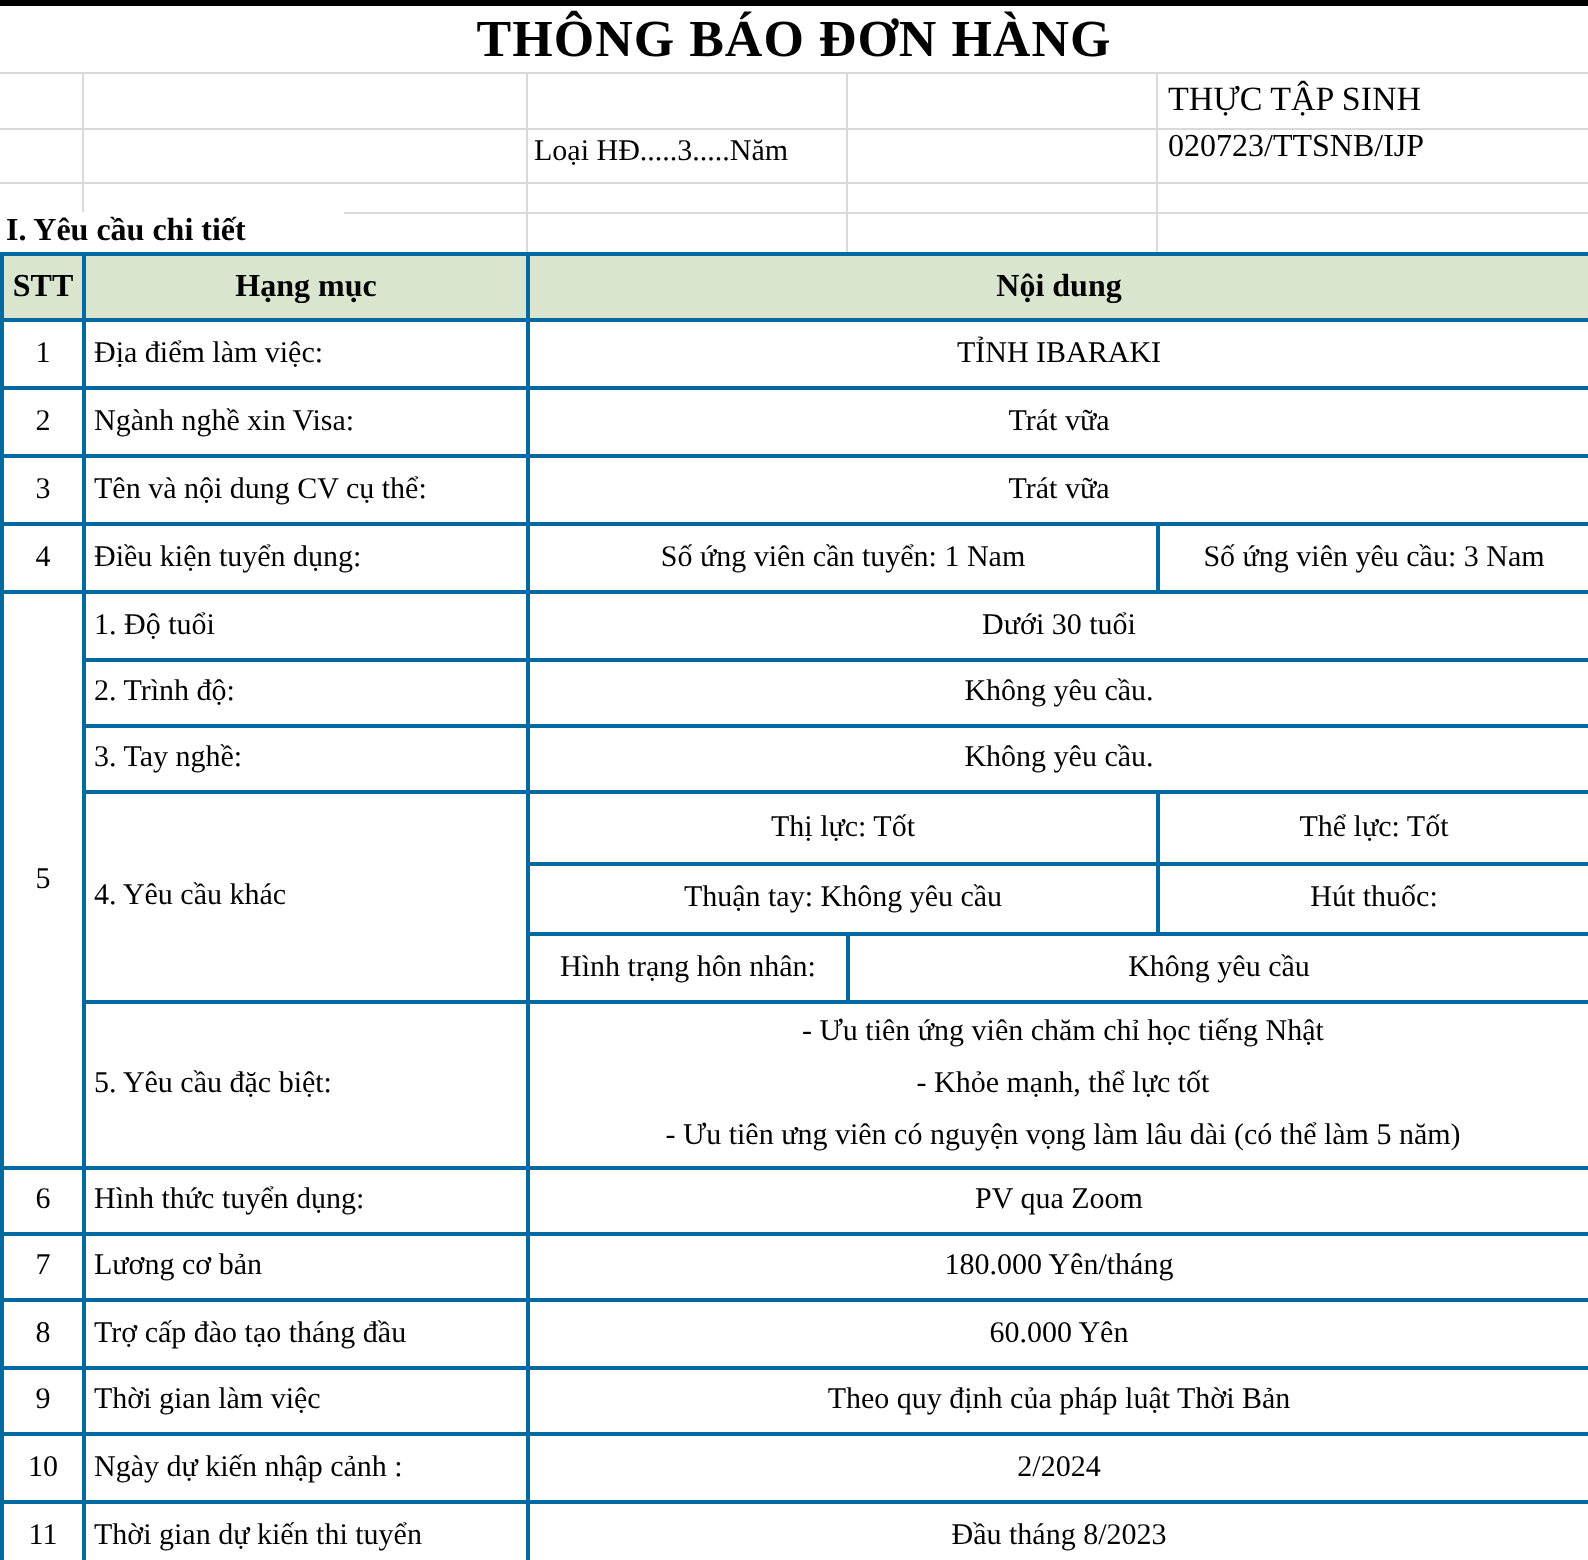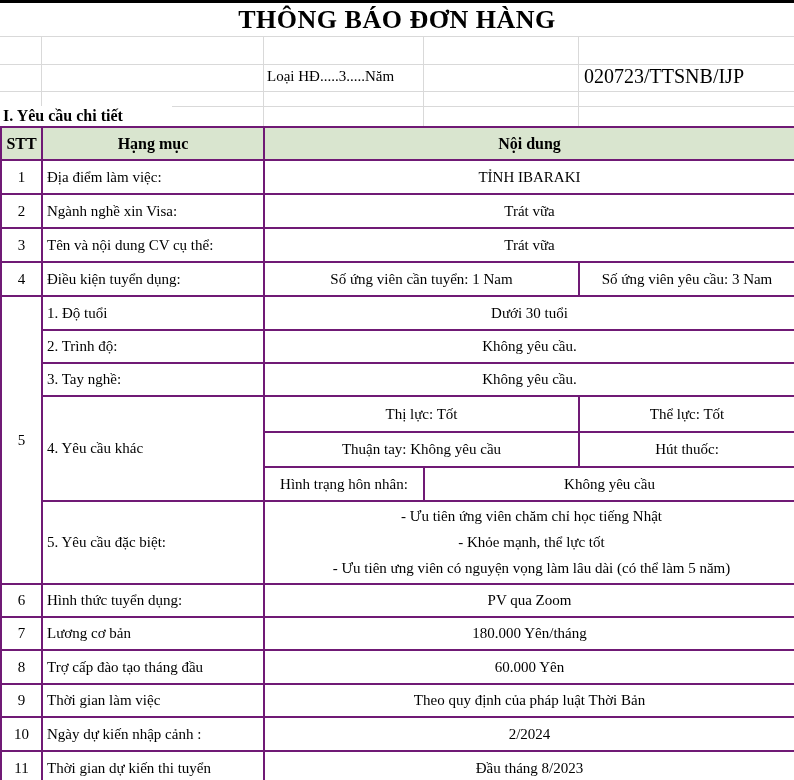--- a/index.html
+++ b/index.html
@@ -23,39 +23,39 @@
   }
   .gridline { position: absolute; background: #d9d9d9; }
   .gl-h { height: 1px; }
   .gl-v { width: 1px; }
   .doc-type {
     position: absolute; left: 584px; top: 37px;
     font-size: 17px; white-space: nowrap;
   }
   .doc-code {
     position: absolute; left: 584px; top: 62px;
-    font-size: 20px; white-space: nowrap;
+    font-size: 16px; white-space: nowrap;
   }
   .contract-line {
     position: absolute; left: 267px; top: 65px;
     font-size: 15px; white-space: nowrap;
   }
   .section-title {
     position: absolute; left: 3px; top: 104px;
     font-size: 16px; font-weight: bold; white-space: nowrap;
   }
   
   table.req-table {
     position: absolute; top: 123px; left: 0;
     width: 794px;
     border-collapse: collapse;
     table-layout: fixed;
   }
   .req-table td, .req-table th {
-    border: 2px solid #701a75;
+    border: 2px solid #0369a1;
     font-size: 15px;
     font-weight: normal;
     vertical-align: middle;
     padding: 2px 4px;
     overflow: hidden;
   }
   .req-table th.hdr {
     background: #d9e5cf;
     font-weight: bold;
     font-size: 16px;
@@ -80,20 +80,21 @@
 
   <div class="gridline gl-h" style="top:33px; left:0; width:794px;"></div>
   <div class="gridline gl-h" style="top:61px; left:0; width:794px;"></div>
   <div class="gridline gl-h" style="top:88px; left:0; width:794px;"></div>
   <div class="gridline gl-h" style="top:103px; left:172px; width:622px;"></div>
   <div class="gridline gl-v" style="left:41px; top:33px; height:70px;"></div>
   <div class="gridline gl-v" style="left:263px; top:33px; height:90px;"></div>
   <div class="gridline gl-v" style="left:423px; top:33px; height:90px;"></div>
   <div class="gridline gl-v" style="left:578px; top:33px; height:90px;"></div>
 
+  <div class="doc-type">THỰC TẬP SINH</div>
   <div class="doc-code">020723/TTSNB/IJP</div>
   <div class="contract-line">Loại HĐ.....3.....Năm</div>
   <div class="section-title">I. Yêu cầu chi tiết</div>
 
   <table class="req-table">
     <colgroup>
       <col style="width:41px">
         <col style="width:222px">
         <col style="width:160px">
         <col style="width:155px">

